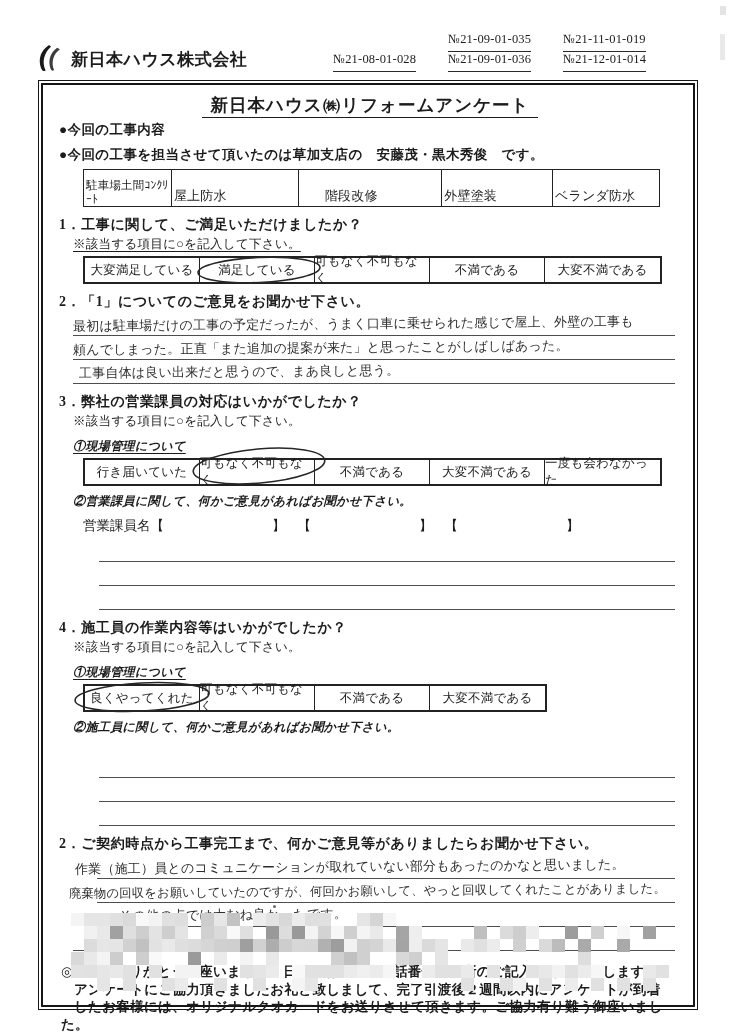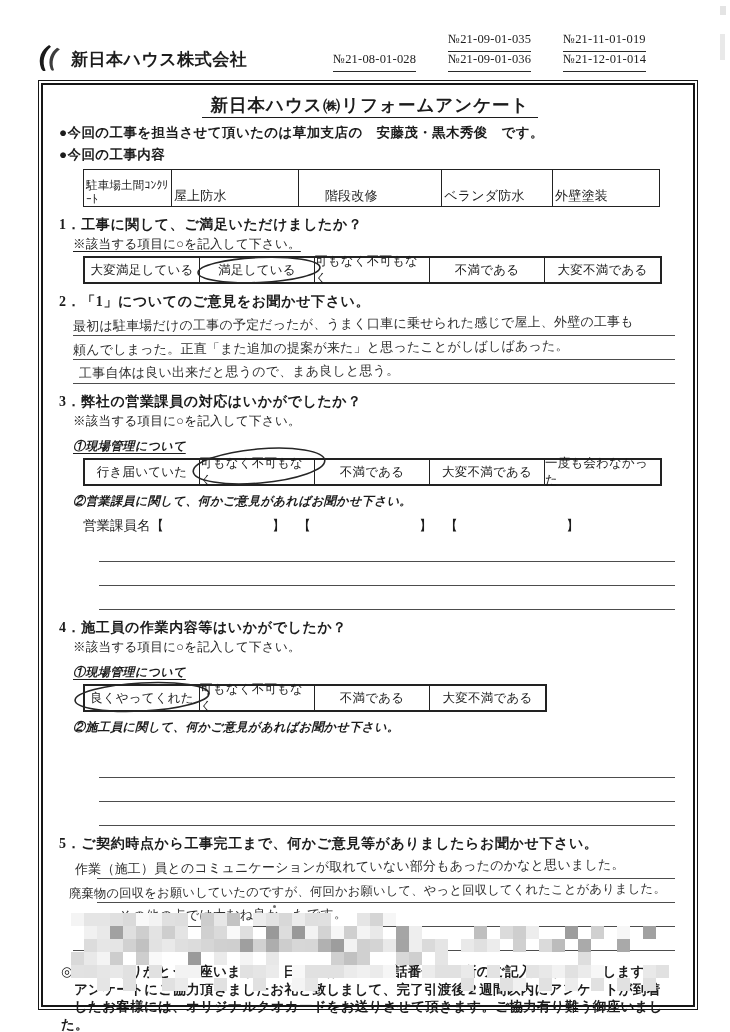--- a/index.html
+++ b/index.html
@@ -75,29 +75,29 @@
   <span class="docnum">№21-12-01-014</span>
 </div>
 <div class="artifact" style="right:4px;top:6px;width:6px;height:9px;opacity:.5;"></div>
 <div class="artifact" style="right:5px;top:34px;width:5px;height:26px;opacity:.4;"></div>
 
 <div class="frame">
 <div class="frame-inner">
 
   <div class="title"><span>新日本ハウス㈱リフォームアンケート</span></div>
 
+  <div class="intro" style="margin-top:4px;">●今回の工事内容</div>
   <div class="intro">●今回の工事を担当させて頂いたのは草加支店の　安藤茂・黒木秀俊　です。</div>
-  <div class="intro" style="margin-top:4px;">●今回の工事内容</div>
 
   <div class="work-table">
     <div class="wcell">駐車場土間ｺﾝｸﾘｰﾄ</div>
     <div class="wcell">屋上防水</div>
     <div class="wcell">階段改修</div>
+    <div class="wcell">外壁塗装</div>
     <div class="wcell">ベランダ防水</div>
-    <div class="wcell">外壁塗装</div>
   </div>
 
   <div class="q-title">1．工事に関して、ご満足いただけましたか？</div>
   <div class="note"><u>※該当する項目に○を記入して下さい。</u></div>
   <div class="opt-table">
     <div class="ocell">大変満足している</div>
     <div class="ocell">
       <span>満足している</span>
       <svg class="circle-svg" width="136" height="36" style="left:-9px;top:-6px;">
         <ellipse cx="68" cy="18" rx="61" ry="12.5" transform="rotate(-2.5 68 18)"></ellipse>
@@ -171,21 +171,21 @@
     <div class="ocell">不満である</div>
     <div class="ocell">大変不満である</div>
   </div>
   <div class="subhead" style="margin-top:7px;">②施工員に関して、何かご意見があればお聞かせ下さい。</div>
   <div class="empty-lines" style="margin-top:18px;">
     <div class="rule"></div>
     <div class="rule"></div>
     <div class="rule"></div>
   </div>
 
-  <div class="q-title">5．ご契約時点から工事完工まで、何かご意見等がありましたらお聞かせ下さい。</div>
+  <div class="q-title">2．ご契約時点から工事完工まで、何かご意見等がありましたらお聞かせ下さい。</div>
   <div class="q5-lines">
     <div class="rule r2">
           <span class="hw">作業（施工）員とのコミュニケーションが取れていない部分もあったのかなと思いました。</span>
         </div>
     <div class="rule r1">
           <span class="hw">廃棄物の回収をお願いしていたのですが、何回かお願いして、やっと回収してくれたことがありました。</span>
         </div>
     <div class="rule r3">
           <span class="hw">その他の点では大むね良かったです。</span>
         </div>

